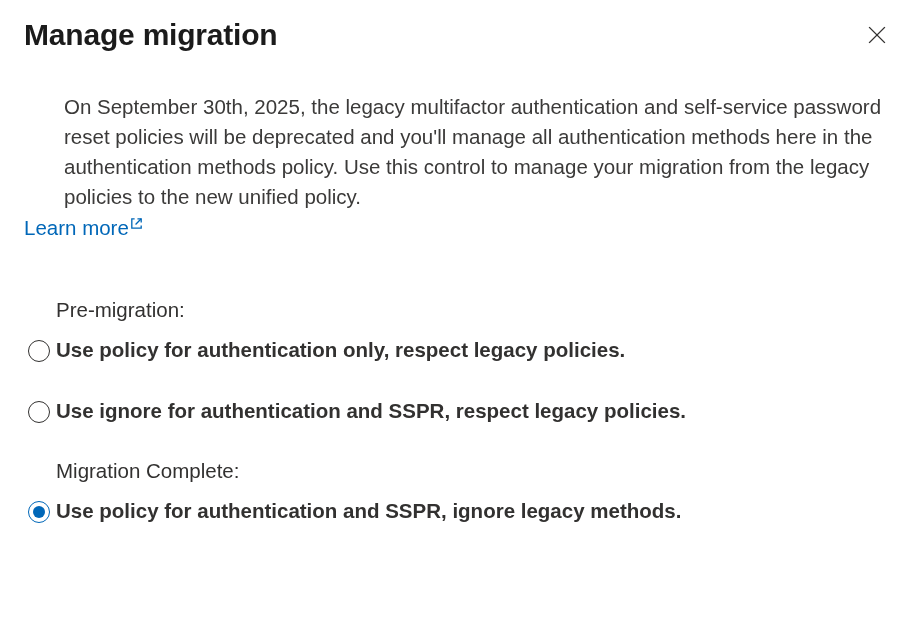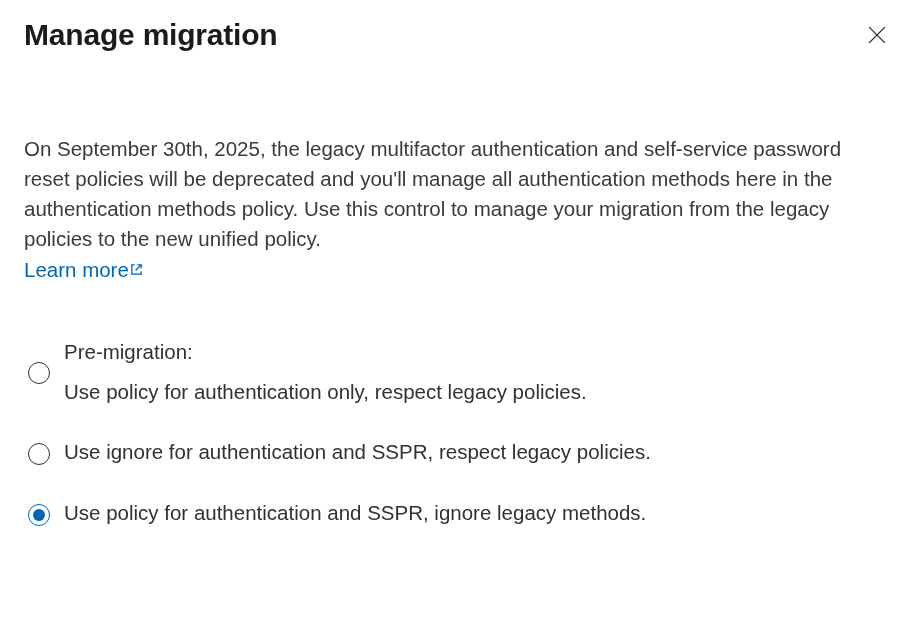--- a/index.html
+++ b/index.html
@@ -13,21 +13,21 @@
       color: #323130;
       width: 914px;
       height: 617px;
       padding: 18px 24px;
       overflow: hidden;
     }
     .header {
       display: flex;
       justify-content: space-between;
       align-items: flex-start;
-      margin-bottom: 82px;
+      margin-bottom: 40px;
       text-align: center;
     }
     .title {
       font-size: 30px;
       font-weight: 700;
       color: #1b1b1b;
       letter-spacing: -0.2px;
     }
     .close-btn {
       background: none;
@@ -45,44 +45,45 @@
       height: 18px;
     }
     .description-block {
       margin-bottom: 58px;
     }
     .description {
       font-size: 20.5px;
       line-height: 1.46;
       color: #3b3a39;
       font-weight: 400;
+      margin-left: 40px;
     }
     .learn-more {
       display: inline-flex;
-      align-items: center;
+      align-items: flex-start;
       color: #0067b8;
       text-decoration: none;
       font-size: 20.5px;
       margin-top: 4px;
       cursor: pointer;
     }
     .learn-more svg {
       width: 15px;
       height: 15px;
     }
     .options {
       display: flex;
       flex-direction: column;
       gap: 36px;
       padding-left: 4px;
     }
     .option {
       display: flex;
-      align-items: center;
-      gap: 14px;
+      align-items: flex-end;
+      gap: 6px;
     }
     .radio {
       width: 22px;
       height: 22px;
       border-radius: 50%;
       border: 1.5px solid #323130;
       background: #fff;
       flex-shrink: 0;
       margin-top: 3px;
       cursor: pointer;
@@ -108,21 +109,21 @@
       gap: 16px;
     }
     .option-label {
       font-size: 20.5px;
       color: #323130;
       font-weight: 400;
     }
     .option-desc {
       font-size: 20.5px;
       color: #323130;
-      font-weight: 400;
+      font-weight: 700;
     }
   </style>
 </head>
 <body>
 
 <div class="header">
   <h1 class="title">Manage migration</h1>
   <button class="close-btn">
     <svg viewBox="0 0 16 16" fill="none" stroke="currentColor" stroke-width="1.2">
       <line x1="1" y1="1" x2="15" y2="15"></line>
@@ -153,16 +154,17 @@
   </div>
   <div class="option">
     <div class="radio"></div>
     <div class="option-text">
       <span class="option-desc">Use ignore for authentication and SSPR, respect legacy policies.</span>
     </div>
   </div>
   <div class="option">
     <div class="radio selected"></div>
     <div class="option-text">
+      <span class="option-label">Migration Complete:</span>
       <span class="option-desc">Use policy for authentication and SSPR, ignore legacy methods.</span>
     </div>
   </div>
 </div>
 
 </body></html>

